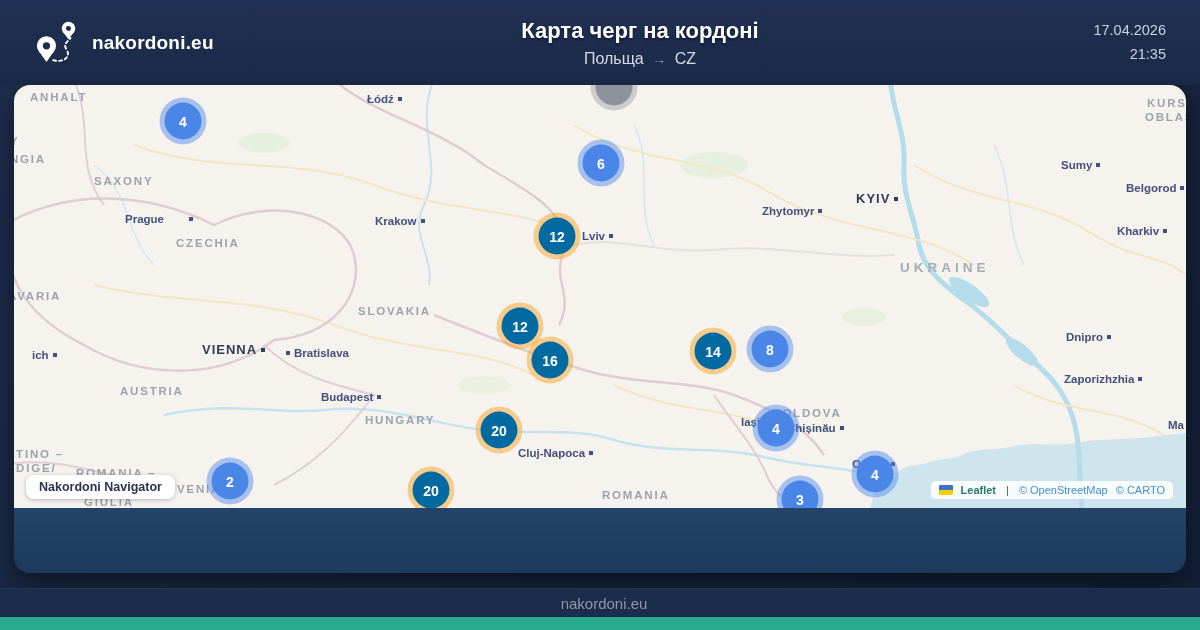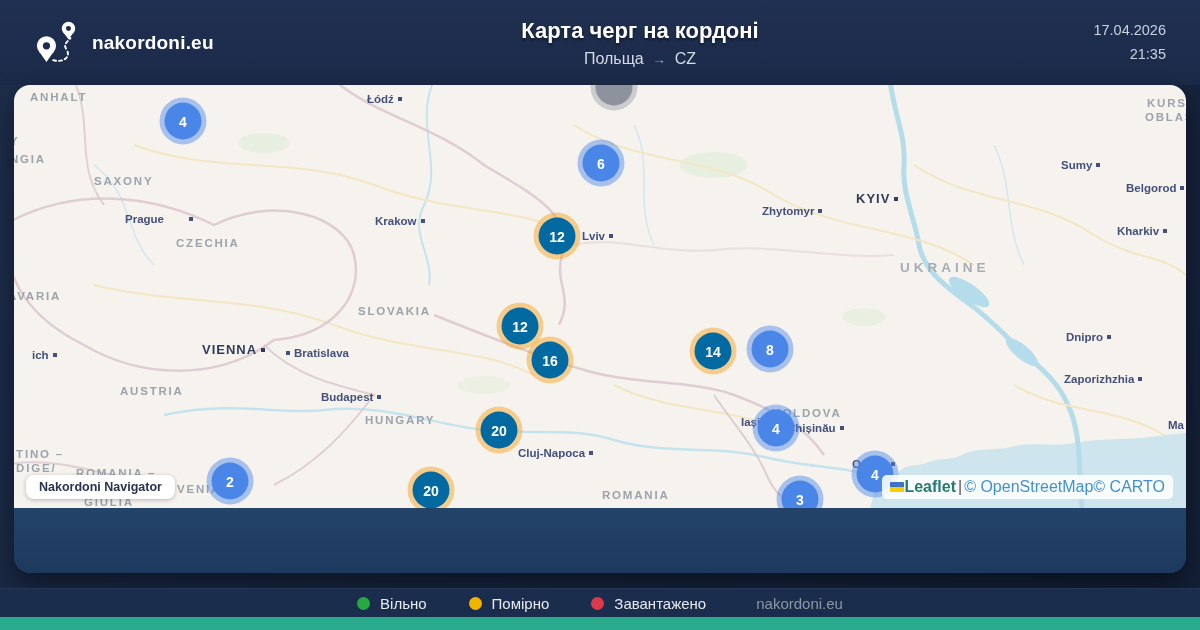--- a/index.html
+++ b/index.html
@@ -57,21 +57,21 @@
 
   .nav-pill {
     position:absolute; z-index:4; left:12px; bottom:9px;
     background:#fff; color:#2a3350; font-weight:700; font-size:12.5px;
     padding:5px 13px; border-radius:8px; box-shadow:0 1px 4px rgba(0,0,0,.25);
     white-space:nowrap;
   }
   .attribution {
     position:absolute; z-index:4; right:13px; bottom:9px;
     background:rgba(255,255,255,.87); border-radius:5px;
-    padding:3px 8px; font-size:16px; display:flex; align-items:center; gap:0;
+    padding:3px 8px; font-size:11px; display:flex; align-items:center; gap:8px;
     white-space:nowrap;
   }
   .ua-flag { width:14px; height:10px; border-radius:1px; display:inline-block;
     background:linear-gradient(180deg,#3e72c4 0%,#3e72c4 50%,#f7ce00 50%,#f7ce00 100%); }
   .attr-leaflet { color:#257a72; font-weight:700; }
   .attr-sep { color:#555; padding:0 2px; }
   .attr-link { color:#4191d2; }
 
   .sub-panel {
     height:65px; background:linear-gradient(180deg,#234368,#1d3a5e);
@@ -352,29 +352,15 @@
       <span class="attr-link">© OpenStreetMap</span>
       <span class="attr-link">© CARTO</span>
     </div>
   </div>
 
   <div class="sub-panel"></div>
 </div>
 
 <div class="gap"></div>
 <div class="footer-strip">
-  <div class="legend-items">
-      <div class="legend-item">
-        <span class="ldot" style="background: rgb(39, 168, 69);"></span>
-        <span>Вільно</span>
-      </div>
-      <div class="legend-item">
-        <span class="ldot" style="background: rgb(240, 180, 0);"></span>
-        <span>Помірно</span>
-      </div>
-      <div class="legend-item">
-        <span class="ldot" style="background: rgb(220, 58, 76);"></span>
-        <span>Завантажено</span>
-      </div>
-    </div>
   <span class="footer-site">nakordoni.eu</span>
 </div>
 <div class="accent-bar"></div>
 
 </body></html>

